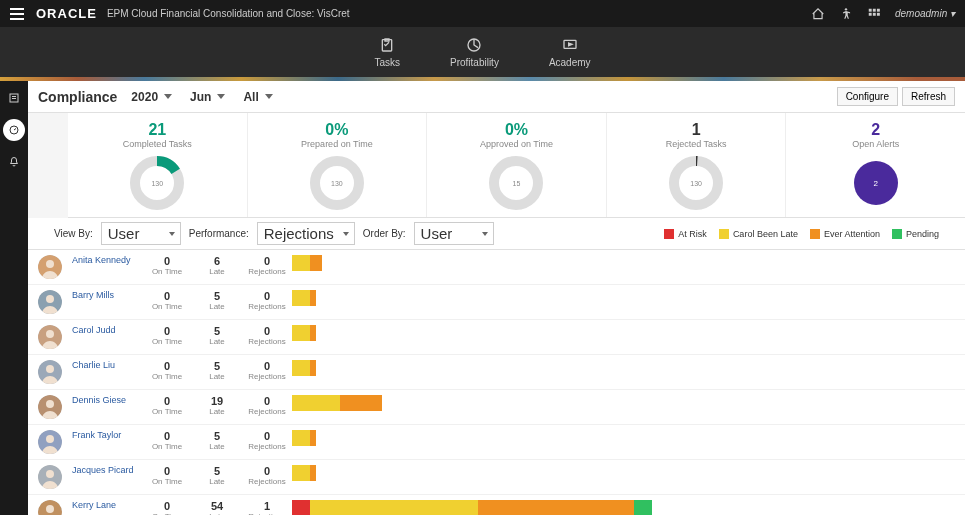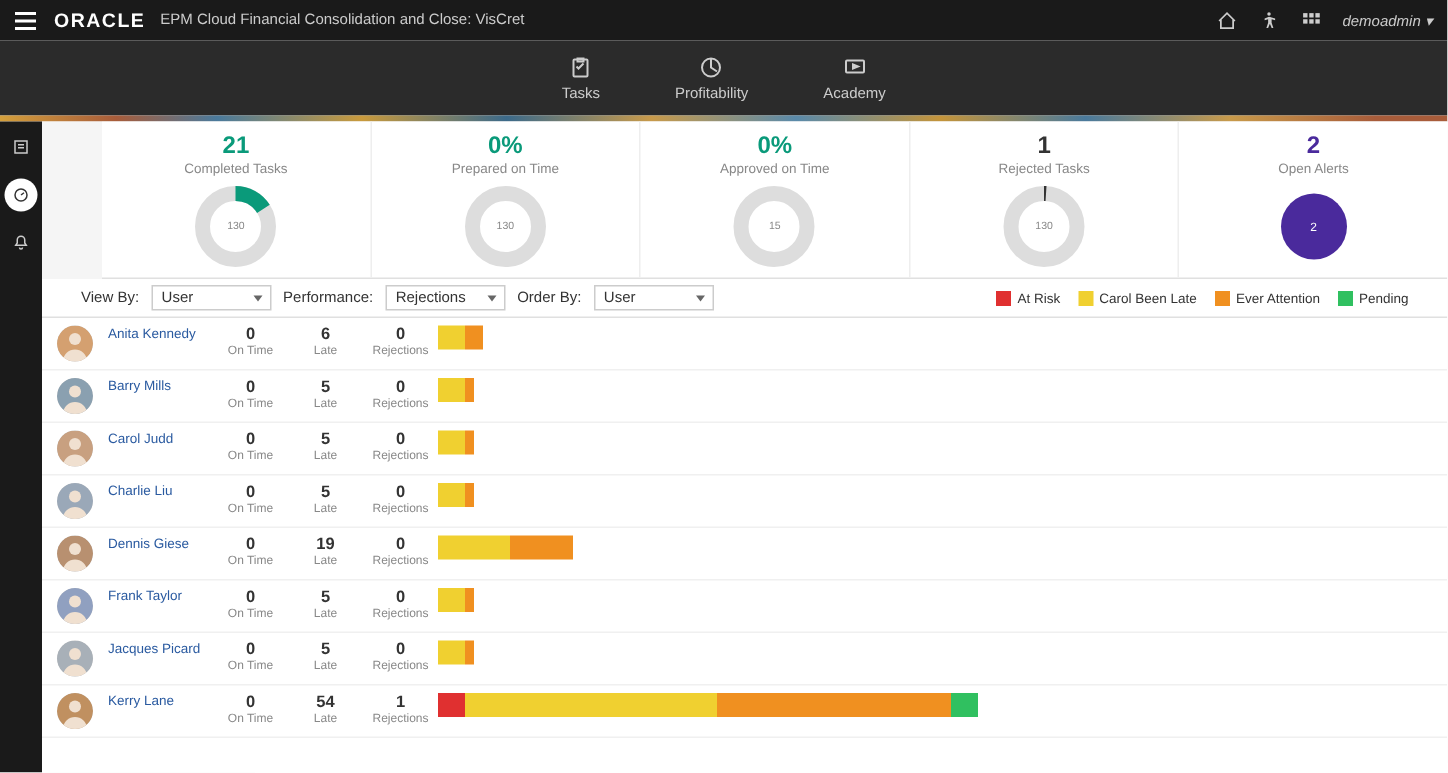--- a/index.html
+++ b/index.html
@@ -48,21 +48,21 @@
 .kpi-value { font-size: 16px; font-weight: bold; }
 .kpi-label { font-size: 9px; color: #888; }
 .donut-wrap { position: relative; width: 56px; height: 56px; margin: 6px auto 0; }
 .donut-wrap svg { width: 56px; height: 56px; transform: rotate(-90deg); }
 .donut-center { position: absolute; top: 50%; left: 50%; transform: translate(-50%,-50%); font-size: 7px; color: #888; }
 .purple-circle { width: 44px; height: 44px; border-radius: 50%; background: #4a2a9c; margin: 12px auto 0; display: flex; align-items: center; justify-content: center; color: #fff; font-size: 8px; }
 
 
 .view-bar { background: #fff; border-bottom: 1px solid #e0e0e0; padding: 4px 26px; display: flex; align-items: center; gap: 8px; font-size: 10px; }
 .view-label { color: #333; }
-.view-select { border: 1px solid #ccc; background: #fff; font-size: 10px; padding: 2px 20px 2px 6px; min-width: 80px; position: relative; display: inline-block; }
+.view-select { border: 1px solid #ccc; background: #fff; font-size: 15px; padding: 2px 20px 2px 6px; min-width: 80px; position: relative; display: inline-block; }
 .view-select::after { content: ''; position: absolute; right: 5px; top: 50%; transform: translateY(-50%); width: 0; height: 0; border-left: 3px solid transparent; border-right: 3px solid transparent; border-top: 4px solid #666; }
 .legend { margin-left: auto; display: flex; gap: 12px; align-items: center; font-size: 9px; }
 .legend-item { display: flex; align-items: center; gap: 4px; }
 .legend-swatch { width: 10px; height: 10px; }
 
 
 .user-list { flex: 1; overflow-y: scroll; background: #fff; }
 .user-row { display: flex; align-items: flex-start; padding: 5px 10px; border-bottom: 1px solid #f0f0f0; }
 .avatar { width: 24px; height: 24px; border-radius: 50%; background: #ccc; margin-right: 10px; overflow: hidden; flex-shrink: 0; display: flex; align-items: center; justify-content: center; }
 .avatar svg { width: 24px; height: 24px; }
@@ -160,20 +160,39 @@
     </div>
     <div class="rail-item">
       <svg class="rail-svg" viewBox="0 0 24 24" fill="none" stroke="#ccc" stroke-width="2">
           <path d="M12 3a5 5 0 0 0-5 5v4l-2 3h14l-2-3V8a5 5 0 0 0-5-5zM10 18a2 2 0 0 0 4 0"></path>
         </svg>
     </div>
   </div>
 
   <div class="main">
 
+    <div class="filter-bar">
+      <span class="filter-title">Compliance</span>
+      <span class="filter-select">
+          <span>2020</span>
+          <span class="caret"></span>
+        </span>
+      <span class="filter-select">
+          <span>Jun</span>
+          <span class="caret"></span>
+        </span>
+      <span class="filter-select">
+          <span>All</span>
+          <span class="caret"></span>
+        </span>
+      <div class="filter-actions">
+        <button class="filter-btn">Configure</button>
+        <button class="filter-btn">Refresh</button>
+      </div>
+    </div>
 
     <div class="kpi-row" id="kpi-row">
         <div class="kpi-card">
     <div class="kpi-value c-teal">21</div>
     <div class="kpi-label">Completed Tasks</div>
     <div class="donut-wrap">
       <svg viewBox="0 0 56 56">
         <circle cx="28" cy="28" r="22" fill="none" stroke="#ddd" stroke-width="10"></circle>
         <circle cx="28" cy="28" r="22" fill="none" stroke="#0a9a7a" stroke-width="10" stroke-dasharray="22.116812281272143 138.23007675795088"></circle>
         <circle cx="28" cy="28" r="12" fill="#fff"></circle>

